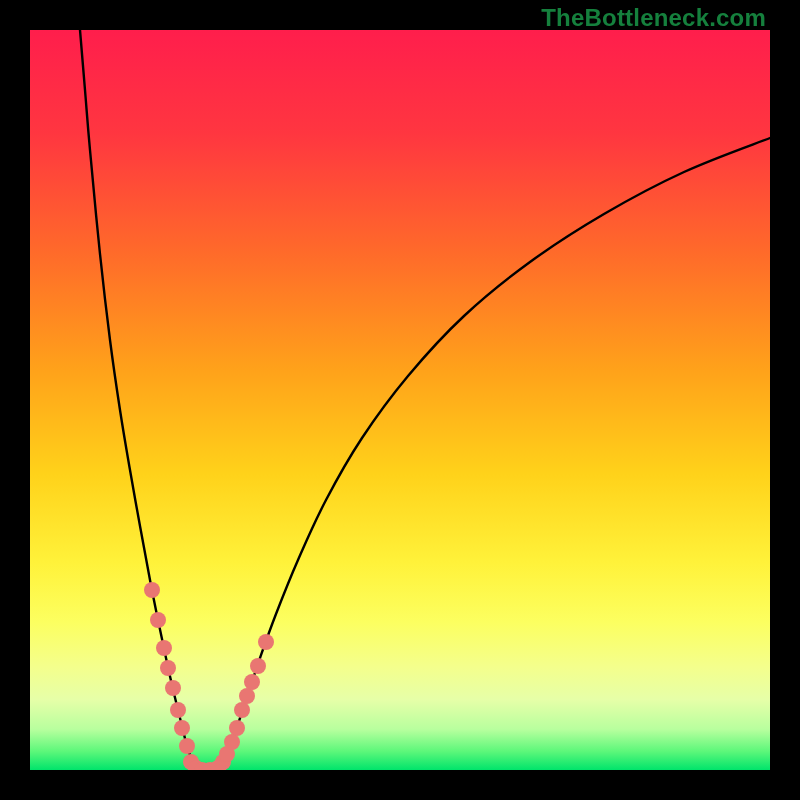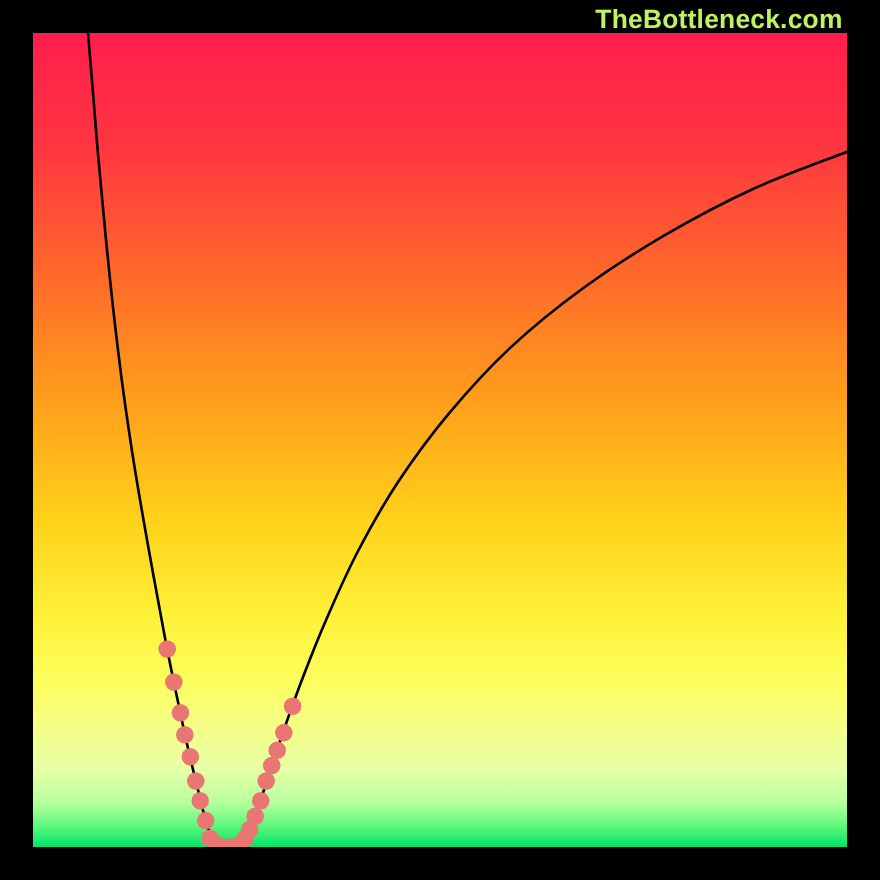--- a/index.html
+++ b/index.html
@@ -18,21 +18,21 @@
     height: 740px;
     overflow: hidden;
   }
   .watermark {
     position: absolute;
     top: 4px;
     right: 34px;
     font-family: Arial, Helvetica, sans-serif;
     font-size: 24px;
     font-weight: 600;
-    color: #bef264;
+    color: #15803d;
     letter-spacing: 0.2px;
     z-index: 5;
   }
   svg { display: block; }
 </style>
 </head>
 <body>
 
 <div class="watermark">TheBottleneck.com</div>
 

